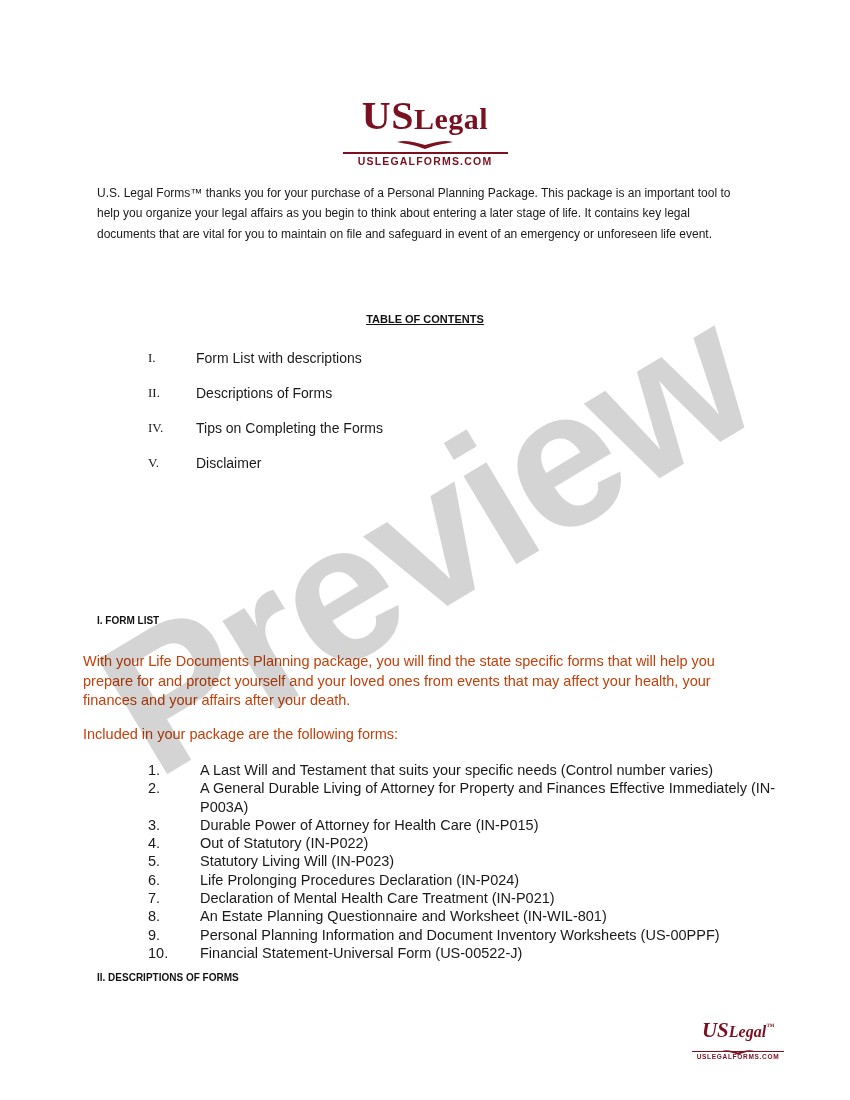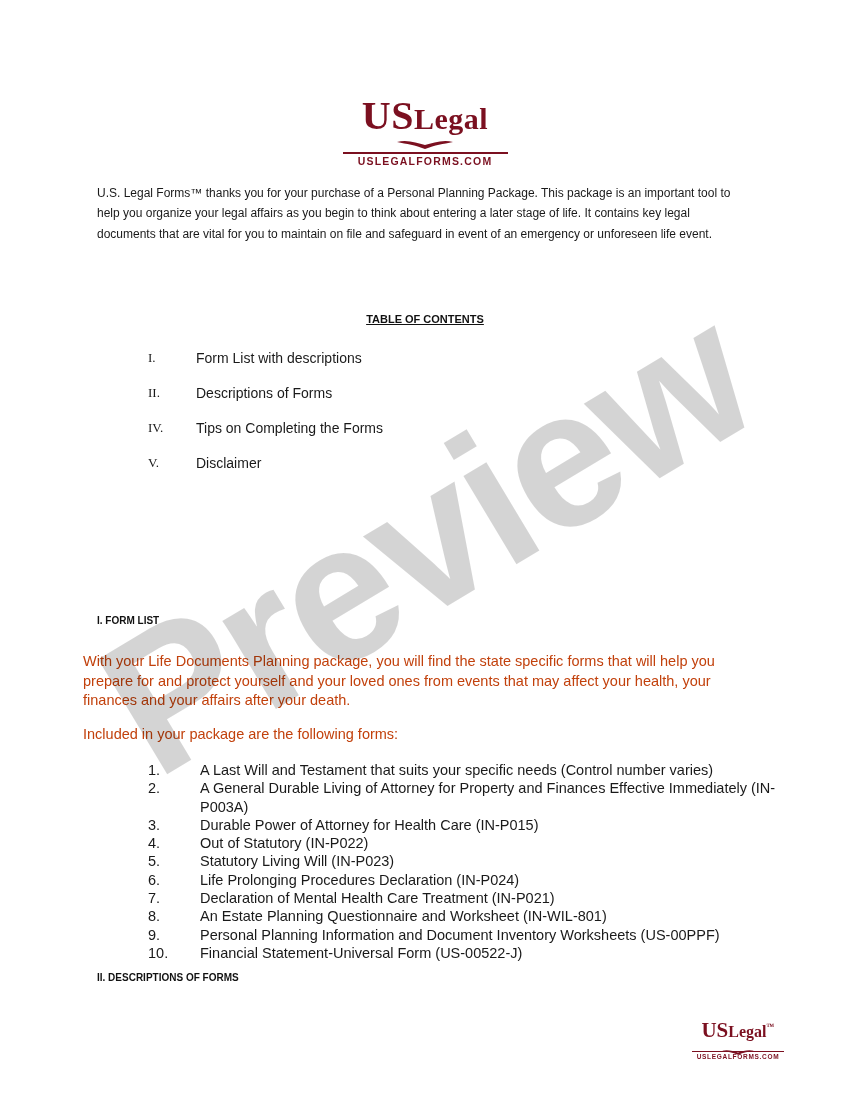--- a/index.html
+++ b/index.html
@@ -159,20 +159,21 @@
     bottom: 40px;
     text-align: center;
   }
   .footer-word {
     font-family: "Liberation Serif", serif;
     font-size: 21px;
     font-weight: bold;
     color: #7b1020;
     line-height: 1;
     position: relative;
+    font-style: italic;
   }
   .footer-word .small { font-size: 16px; }
   .footer-tm {
     font-size: 8px;
     vertical-align: super;
   }
   .footer-wing {
     margin: 1px auto 0 auto;
     width: 34px;
     height: 8px;

